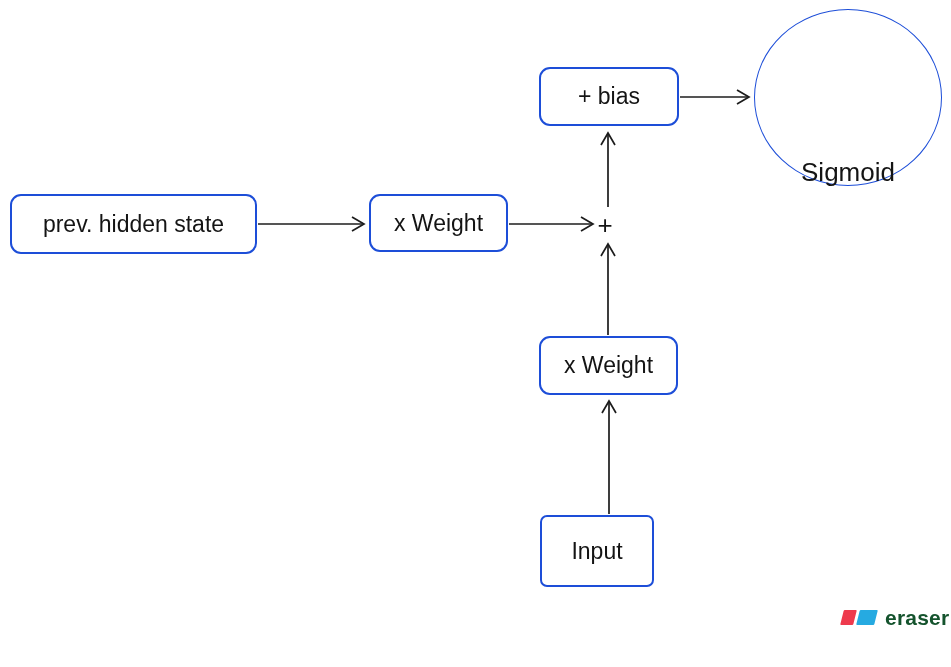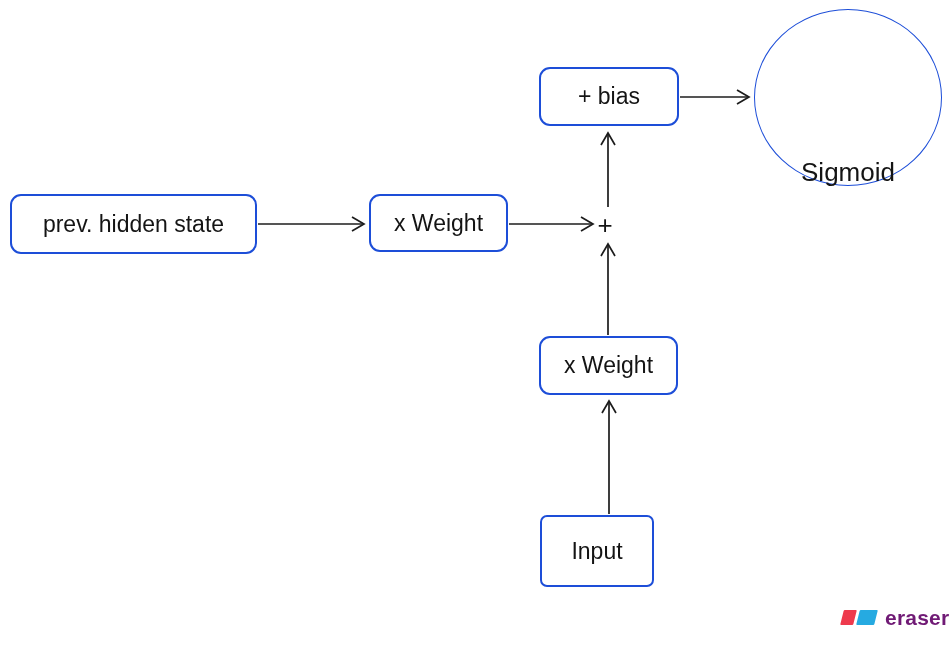--- a/index.html
+++ b/index.html
@@ -33,21 +33,21 @@
   }
   .logo-red{
     width:13px;height:15px;background:#ee3a4d;
     transform:skewX(-14deg);border-radius:1px;
   }
   .logo-blue{
     width:18px;height:15px;background:#26aae1;
     transform:skewX(-14deg);border-radius:1px;margin-left:3px;
   }
   .logo-text{
-    margin-left:9px;font-size:21px;font-weight:700;color:#701a75;
+    margin-left:9px;font-size:21px;font-weight:700;color:#14532d;
     letter-spacing:0.2px;line-height:1;
   }
 </style>
 </head>
 <body>
 
 <div class="canvas">
 
   <svg class="edges" viewBox="0 0 951 667" xmlns="http://www.w3.org/2000/svg">
     <defs>

